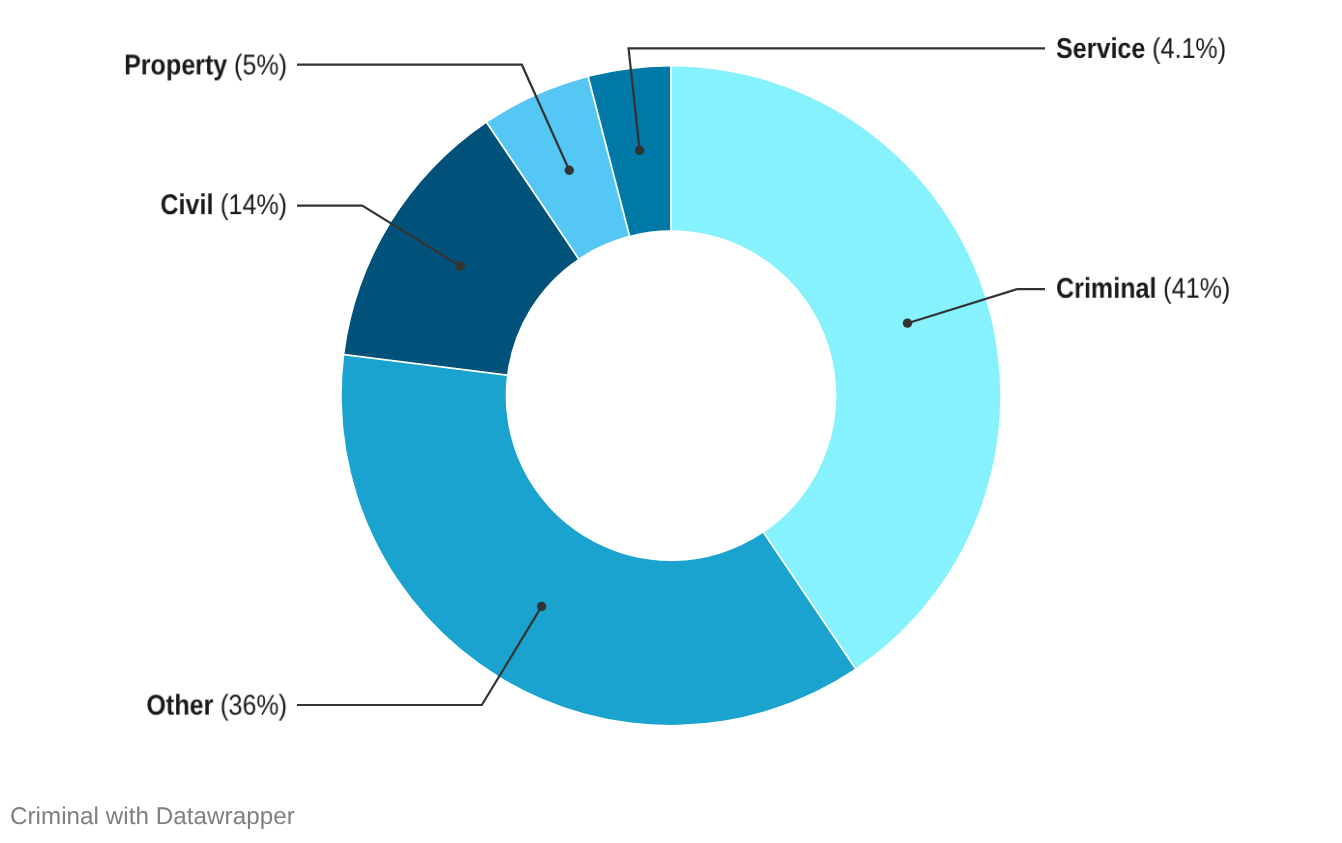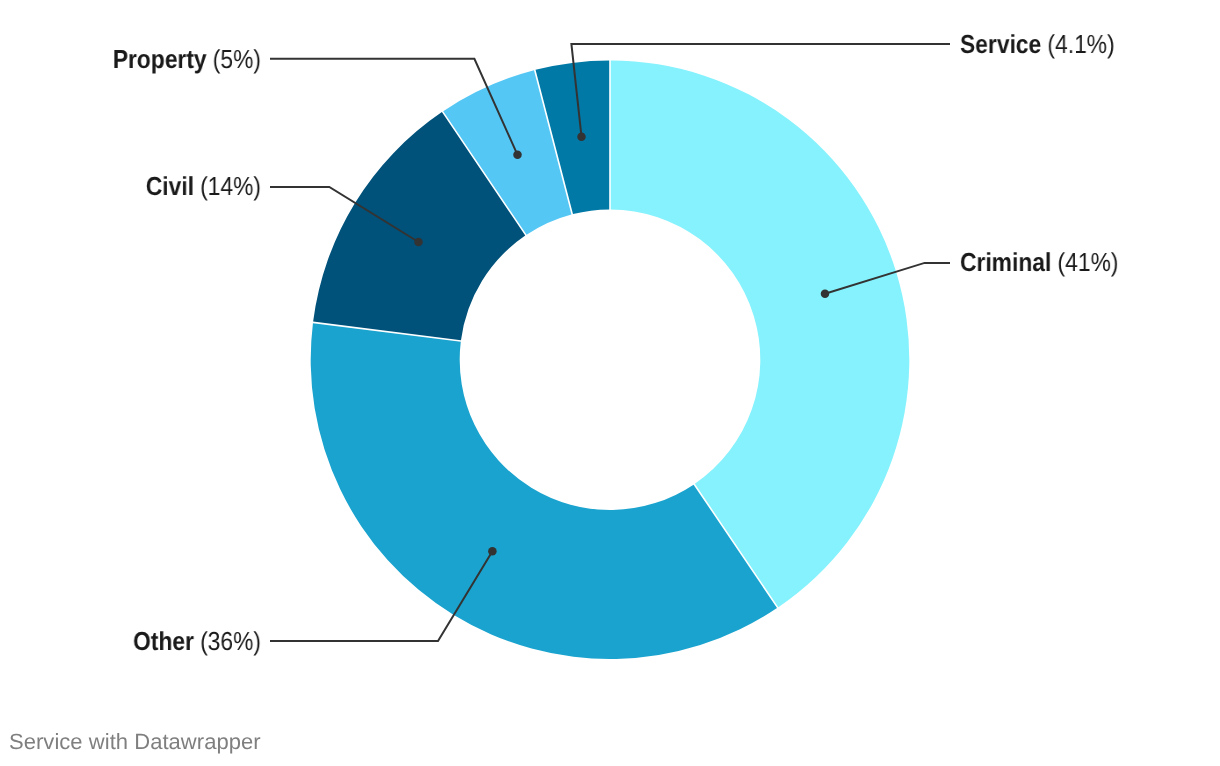--- a/index.html
+++ b/index.html
@@ -106,14 +106,14 @@
   </div>
 
   <div class="slice-label label-left" style="left:-239.5px; top:172.5px; width:500px;">
     <span class="name">Civil</span><span class="pct">(14%)</span>
   </div>
 
   <div class="slice-label label-left" style="left:-239.5px; top:628px; width:500px;">
     <span class="name">Other</span><span class="pct">(36%)</span>
   </div>
 
-  <div class="credit" style="left:9.4px; top:728.8px;">Service with Datawrapper</div>
+  <div class="credit" style="left:9.4px; top:728.8px;">Criminal with Datawrapper</div>
 </div>
 
 </body></html>

